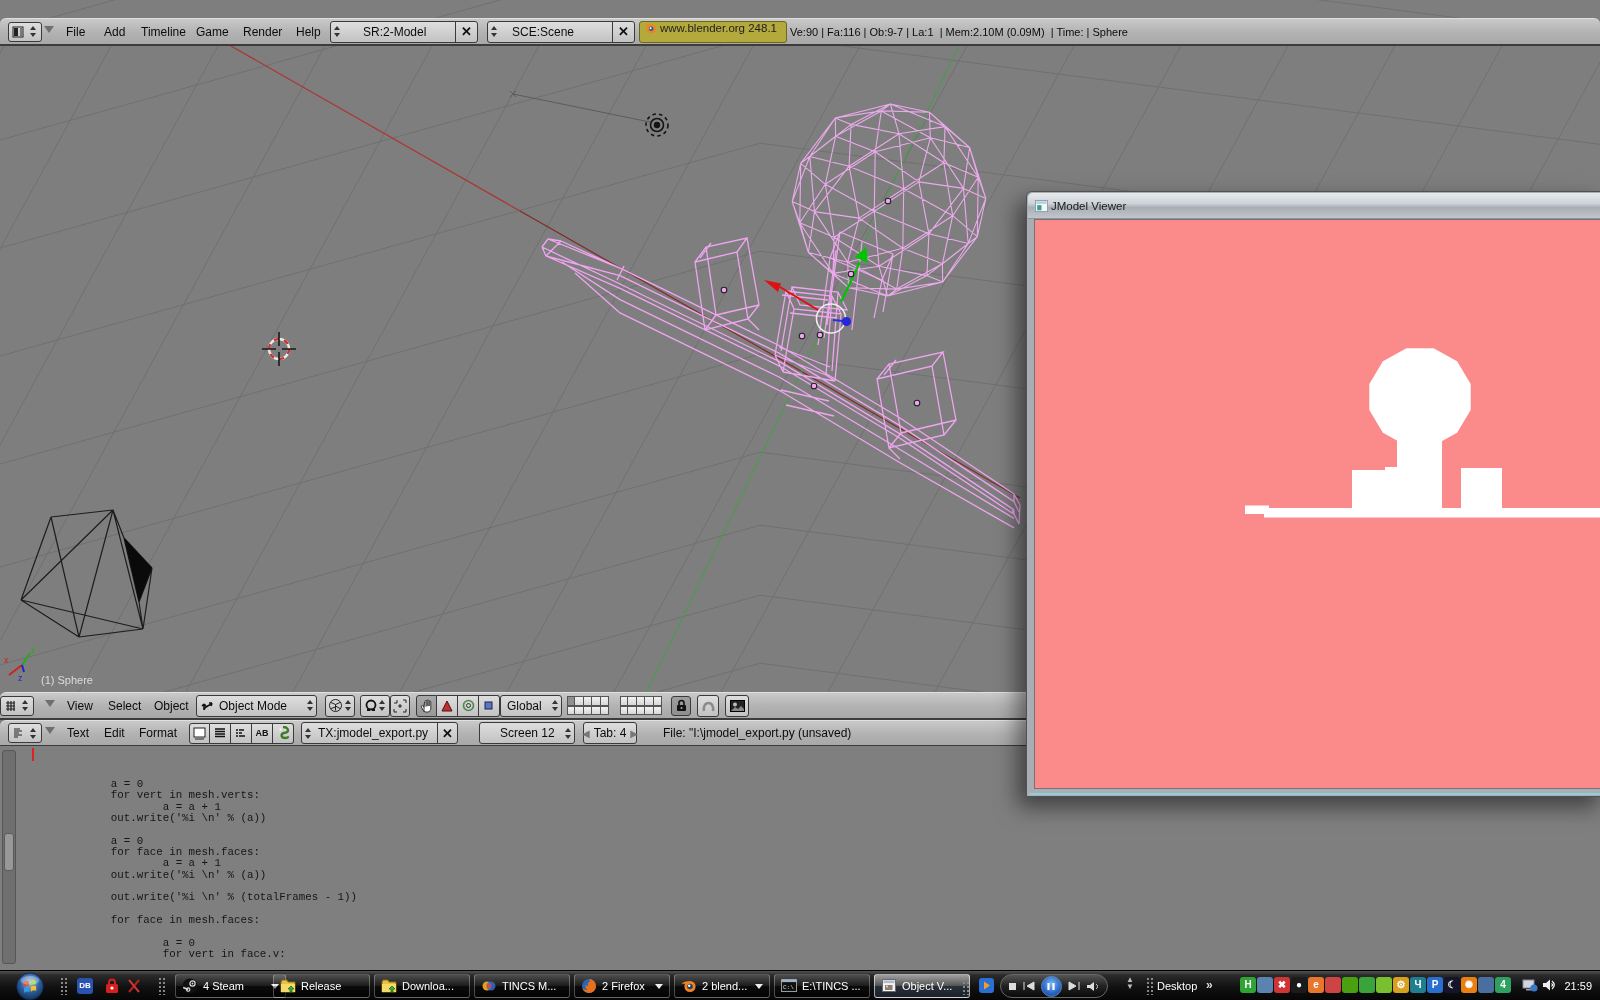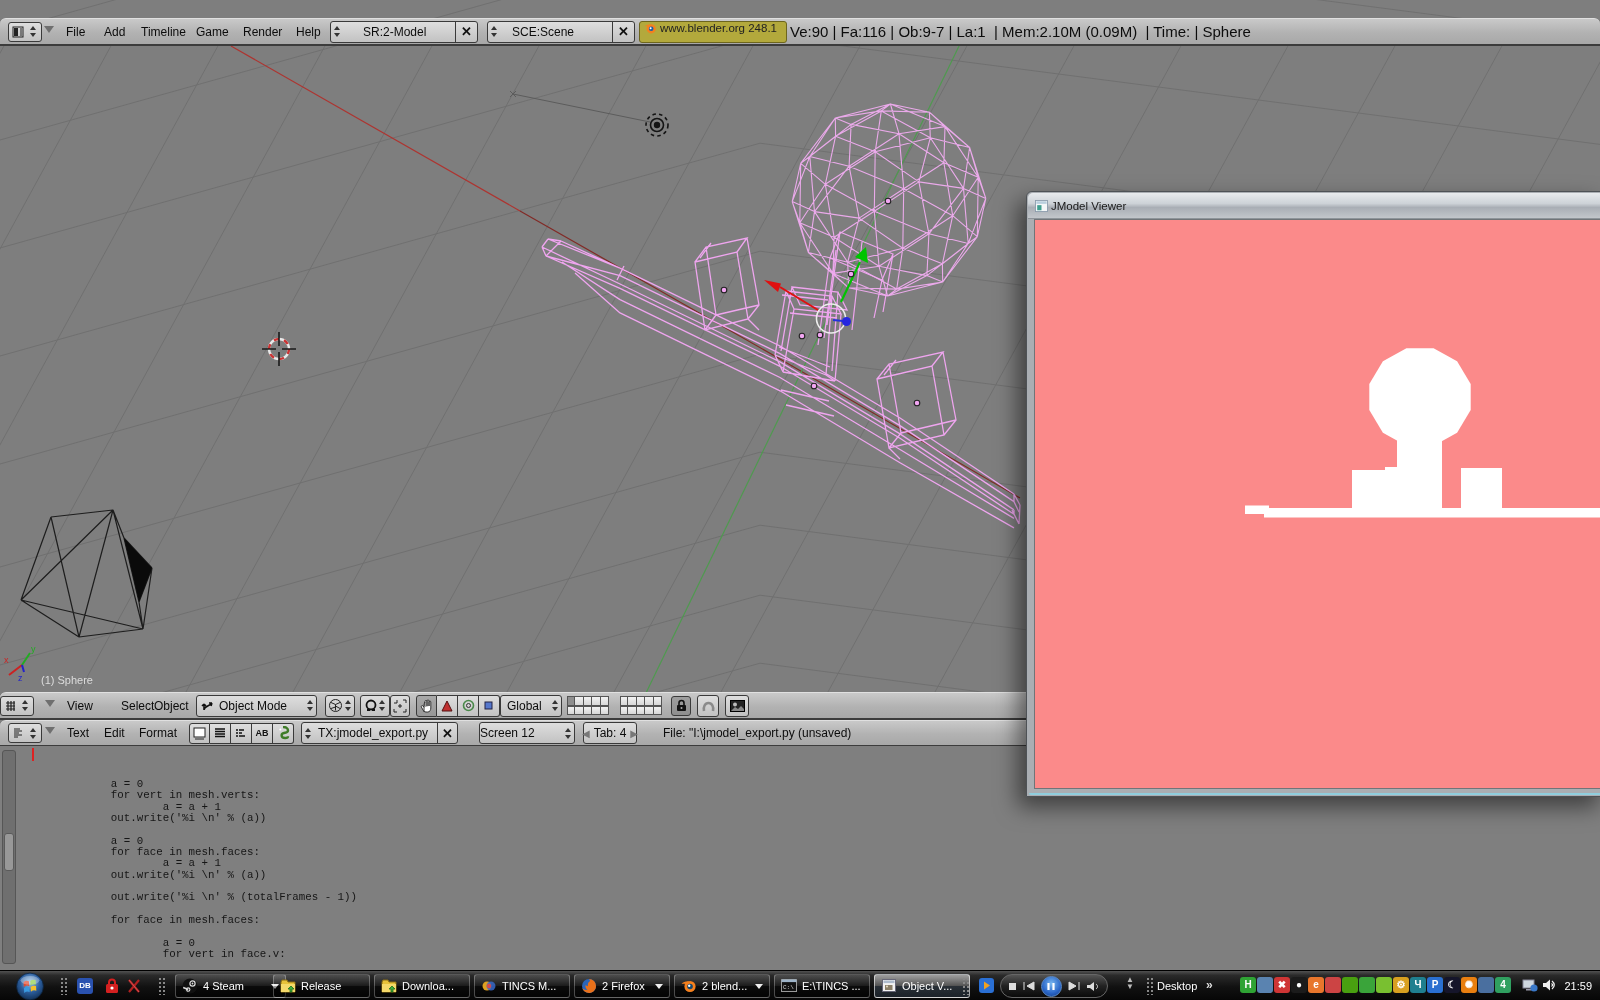--- a/index.html
+++ b/index.html
@@ -139,35 +139,35 @@
   </div>
   <div style="position:absolute;left:639px;width:148px;height:22px;background:#b3a93c;border:1px solid #6d661d;border-radius:3px;display:flex;padding:0 4px">
     <svg width="13" height="13" viewBox="0 0 13 13">
             <circle cx="7.2" cy="6.8" r="4.6" fill="#f5801e"></circle>
             <circle cx="7.2" cy="6.8" r="2.3" fill="#1a5fa8"></circle>
             <circle cx="6.6" cy="6.2" r="1" fill="#fff"></circle>
             <path d="M6.5 2.6C4.5 2.2 1.8 3 .5 4.6c1.8-.4 3.6-.3 4.8.4z" fill="#f5801e"></path>
           </svg>
     <span style="font-size:11.5px;color:#222;margin-left:3px;white-space:nowrap">www.blender.org 248.1</span>
   </div>
-  <div class="btxt" style="position:absolute;left:790px;font-size:15px">Ve:90 | Fa:116 | Ob:9-7 | La:1&nbsp;&nbsp;| Mem:2.10M (0.09M)&nbsp;&nbsp;| Time: | Sphere</div>
+  <div class="btxt" style="position:absolute;left:790px;font-size:11px">Ve:90 | Fa:116 | Ob:9-7 | La:1&nbsp;&nbsp;| Mem:2.10M (0.09M)&nbsp;&nbsp;| Time: | Sphere</div>
  </div>
 </div>
 
 <div class="abs bhead" id="head3d" style="left:0;top:692px;width:1600px;height:28px;border-radius:6px 6px 0 0">
  <div class="brow" style="position:relative">
   <div class="bbtn" style="width:34px;height:20px;justify-content:flex-start;padding-left:3px">
     <svg width="13" height="12">
             <path d="M2 3h9M2 6h9M2 9h9M4 1v10M7 1v10M10 1v10" stroke="#222" stroke-width="1.2"></path>
           </svg>
     <div class="spin" style="margin-left:2px"></div>
   </div>
   <div class="tri" style="position:absolute;left:45px;margin-top:0"></div>
   <div class="btxt" style="position:absolute;left:67px">View</div>
-  <div class="btxt" style="position:absolute;left:121px">Select</div>
+  <div class="btxt" style="position:absolute;left:108px">Select</div>
   <div class="btxt" style="position:absolute;left:154px">Object</div>
   <div class="bbtn" style="position:absolute;left:196px;width:121px;height:22px;justify-content:flex-start;padding-left:4px">
     <svg width="14" height="13">
             <path d="M3 11L3 5M3 5L1 7M3 5L5 7M3 11C3 7 9 7 11 4M11 4l-3 0M11 4l-1 3" stroke="#111" stroke-width="1.6" fill="none"></path>
           </svg>
     <div class="btxt" style="margin-left:4px">Object Mode</div>
     <div class="spin" style="margin-left:auto"></div>
   </div>
   <div class="bbtn" style="position:absolute;left:325px;width:30px;height:22px">
     <svg width="15" height="15" viewBox="0 0 15 15">
@@ -308,21 +308,21 @@
               <path d="M7 1c3 0 5 1.4 5 3.2 0 1.5-1.4 2.4-3 2.6-2 .3-3.4 1-3.4 2.4 0 1.7 1.7 2.8 3.6 2.8 1.5 0 2.8-.6 2.8-1.8" fill="none" stroke="#3f7c28" stroke-width="2.4"></path>
               <circle cx="4.3" cy="3.4" r="1" fill="#fff"></circle>
             </svg>
    </div>
   </div>
   <div class="bbtn" style="position:absolute;left:301px;width:157px;height:22px;padding:0;justify-content:flex-start">
     <div class="spin"></div>
           <div class="btxt" style="margin-left:4px">TX:jmodel_export.py</div>
     <div style="margin-left:auto;width:20px;height:22px;border-left:1px solid #3a3a3a;display:flex;align-items:center;justify-content:center;font-weight:bold;font-size:13px">✕</div>
   </div>
-  <div class="bbtn" style="position:absolute;left:479px;width:96px;height:22px;justify-content:space-between;padding-left:0">
+  <div class="bbtn" style="position:absolute;left:479px;width:96px;height:22px;justify-content:space-between;padding-left:20px">
     <div class="btxt">Screen 12</div>
           <div class="spin" style="margin-left:auto"></div>
   </div>
   <div class="bbtn" style="position:absolute;left:583px;width:54px;height:22px;font-size:12px">
     <span style="color:#777;font-size:10px">◀</span>
           <span class="btxt" style="margin:0 4px">Tab: 4</span>
           <span style="color:#777;font-size:10px">▶</span>
   </div>
   <div class="btxt" style="position:absolute;left:663px">File: "I:\jmodel_export.py (unsaved)</div>
  </div>

